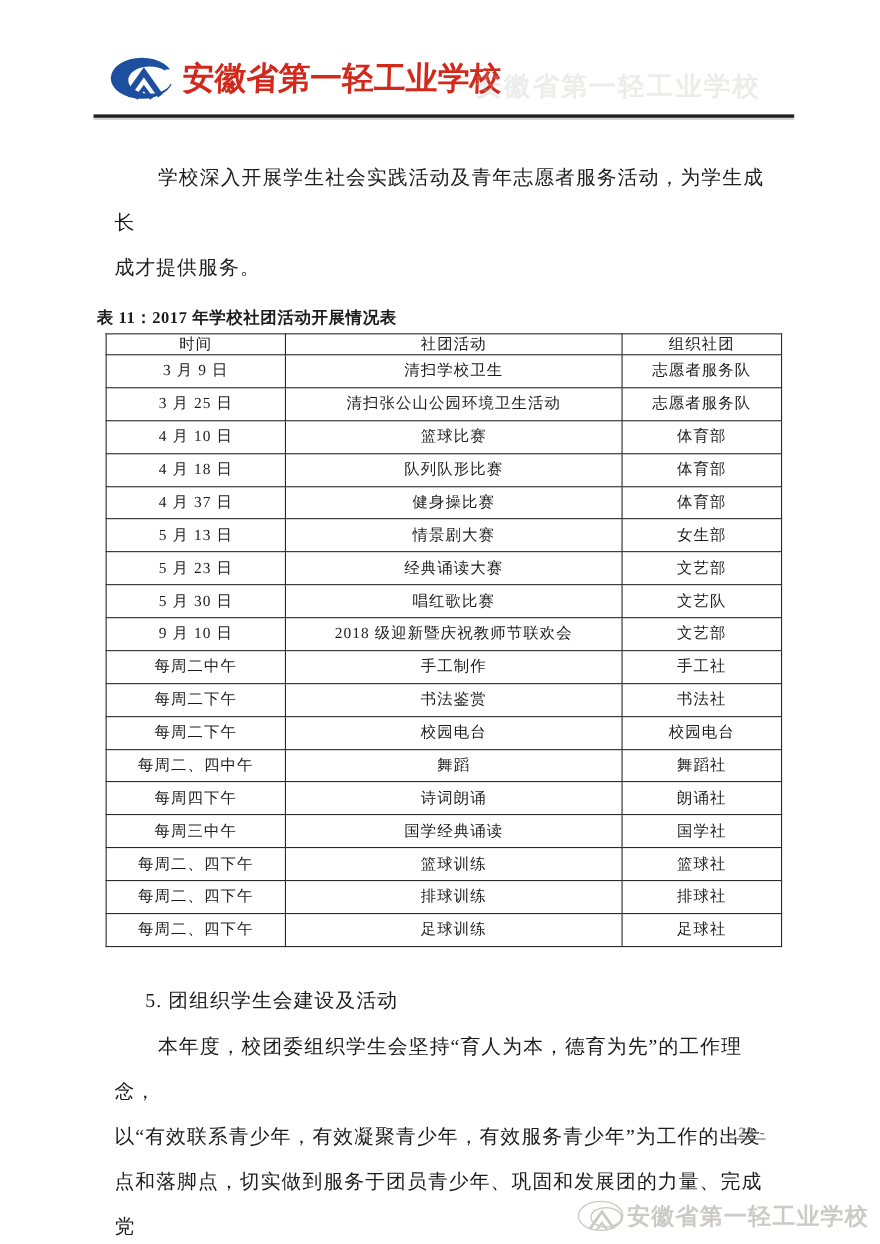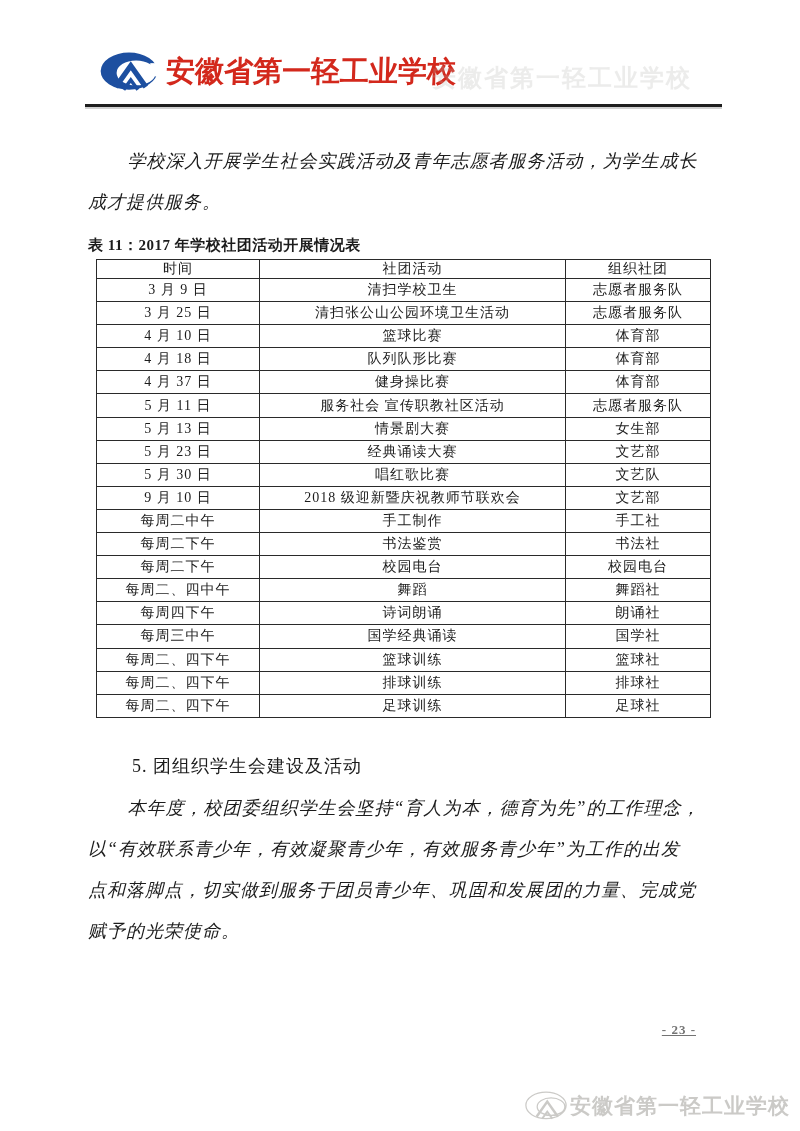--- a/index.html
+++ b/index.html
@@ -31,44 +31,43 @@
     white-space:nowrap;letter-spacing:2px;
   }
   .header-rule{
     position:absolute;top:104px;left:85px;width:637px;height:3px;
     background:#1e1e1e;
     box-shadow:0 2px 0 rgba(0,0,0,0.18);
   }
   
   .content{position:absolute;top:108px;left:88px;width:634px;}
   .para{
-    margin:0;
+    margin:16px;
     font-size:18px;
     line-height:41px;
     letter-spacing:1px;
     white-space:pre-line;
     text-indent:2.2em;
     color:#1c1c1c;
-    font-style:italic;
   }
   .para.intro{margin-top:33px;}
   .table-title{
     margin-top:13px;
     text-align:left;
     font-size:15px;
     font-weight:bold;
     letter-spacing:0.5px;
   }
   table.activities{
     border-collapse:collapse;
     table-layout:fixed;
     margin-left:8px;
     margin-top:4px;
     width:614px;
-    height:459px;
+    height:558px;
   }
   table.activities th, table.activities td{
     border:1px solid #2a2a2a;
     font-size:14px;
     font-weight:normal;
     text-align:center;
     vertical-align:middle;
     padding:0;
     letter-spacing:1px;
     white-space:nowrap;
@@ -165,25 +164,20 @@
             <td>4 月 18 日</td>
             <td>队列队形比赛</td>
             <td>体育部</td>
           </tr>
         <tr>
             <td>4 月 37 日</td>
             <td>健身操比赛</td>
             <td>体育部</td>
           </tr>
         <tr>
-            <td>5 月 11 日</td>
-            <td>服务社会 宣传职教社区活动</td>
-            <td>志愿者服务队</td>
-          </tr>
-        <tr>
             <td>5 月 13 日</td>
             <td>情景剧大赛</td>
             <td>女生部</td>
           </tr>
         <tr>
             <td>5 月 23 日</td>
             <td>经典诵读大赛</td>
             <td>文艺部</td>
           </tr>
         <tr>

